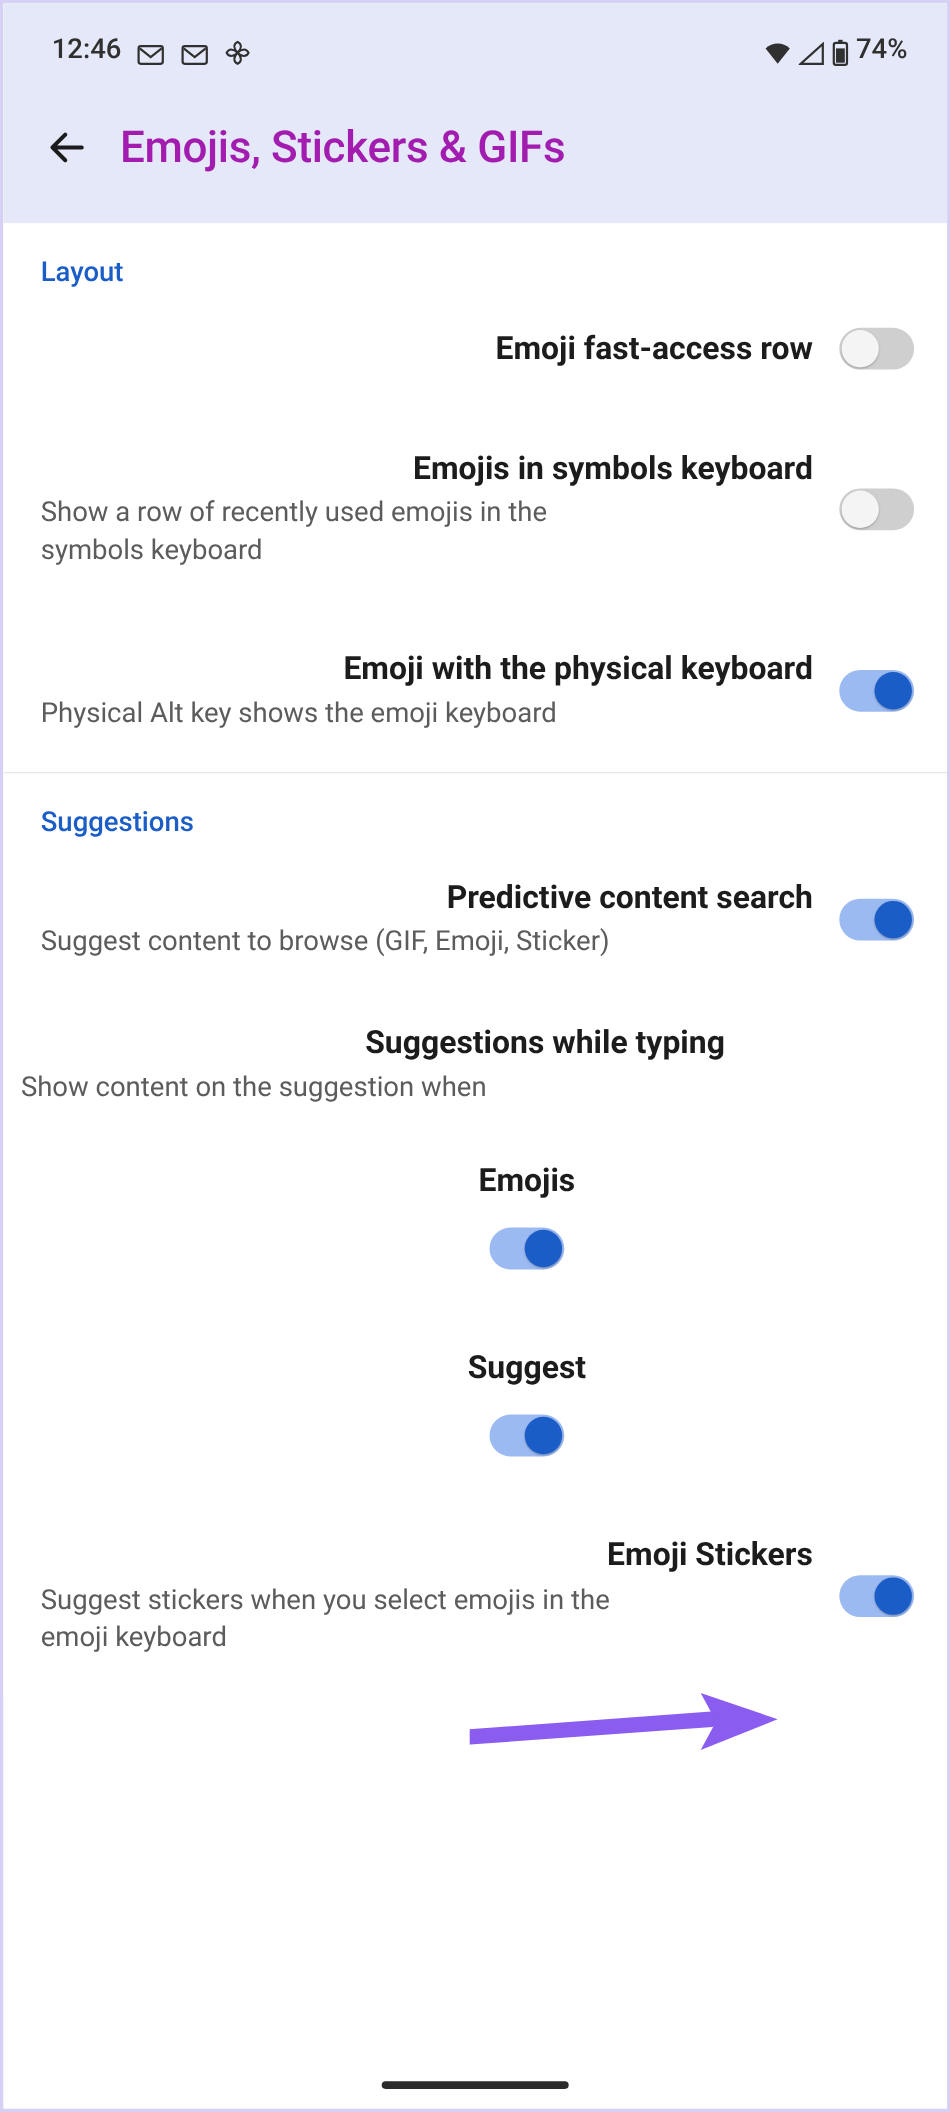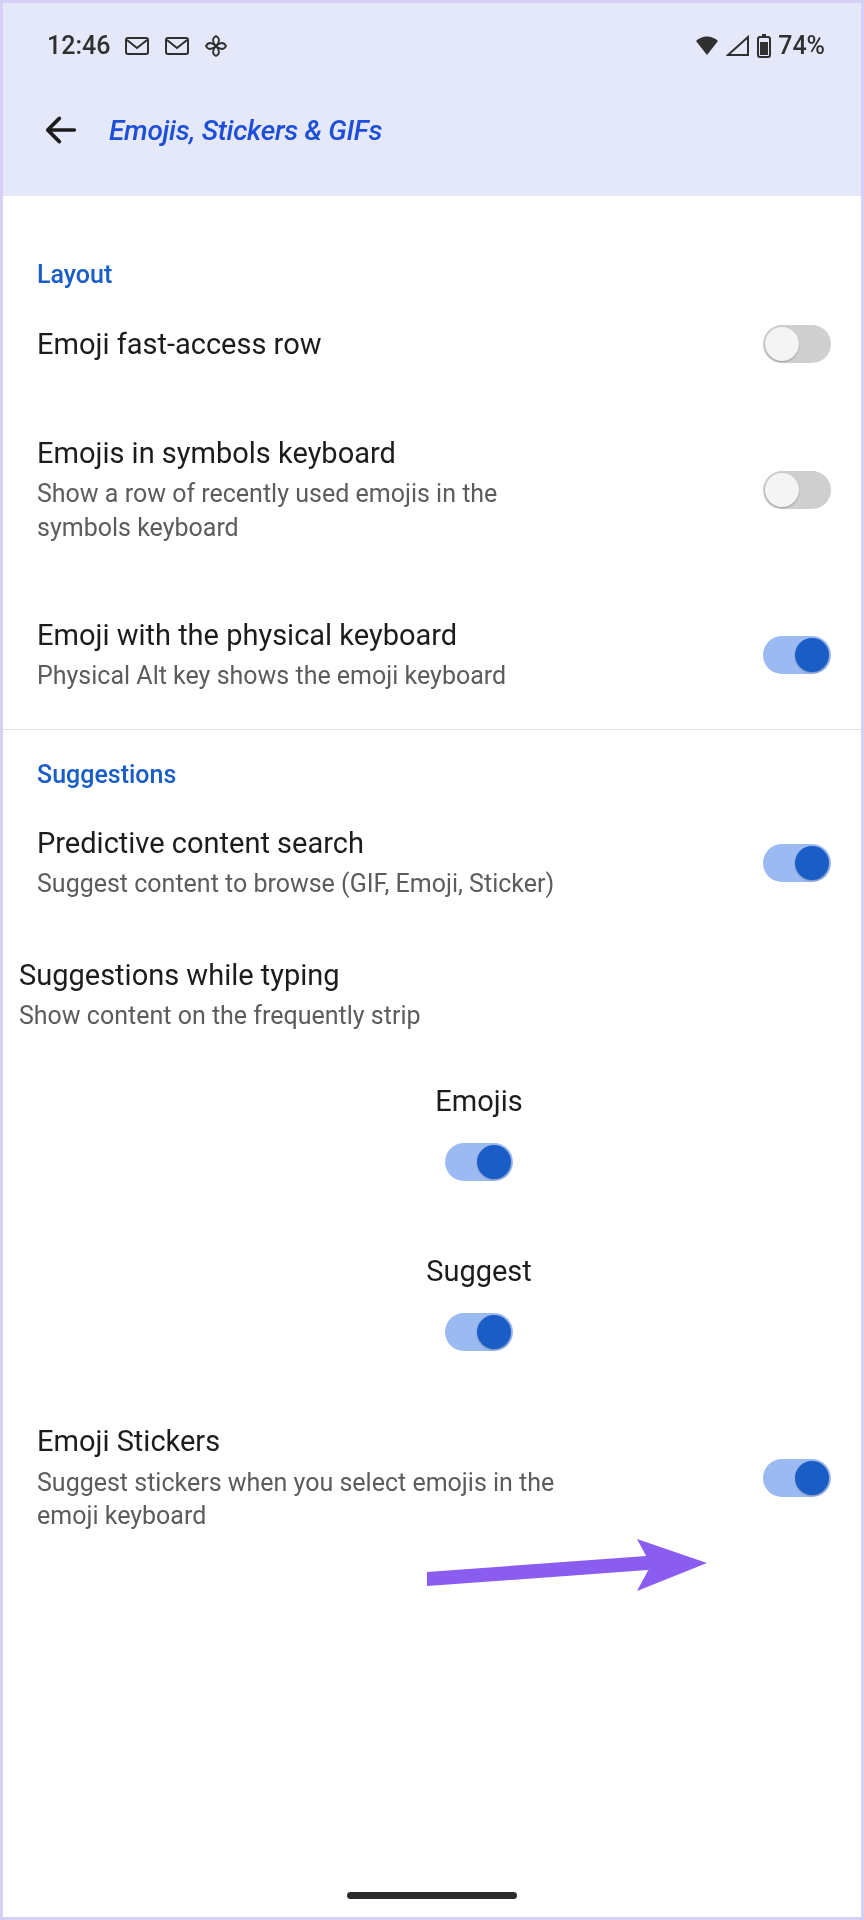--- a/index.html
+++ b/index.html
@@ -21,67 +21,66 @@
     display: flex;
     justify-content: space-between;
     align-items: center;
     padding: 0 36px 14px 44px;
     font-size: 25px;
     font-weight: 500;
     color: #303030;
   }
   .status-left, .status-right {
     display: flex;
-    align-items: center;
+    align-items: flex-end;
     gap: 14px;
   }
   .status-right { gap: 6px; }
   .icon-box { display: inline-flex; align-items: center; }
   .status-right svg { display: block; }
 
   .app-bar {
     display: flex;
     align-items: center;
     gap: 28px;
     padding: 36px 32px 46px 38px;
   }
   .back-btn { display: inline-flex; }
   .app-title {
-    font-size: 28px;
+    font-size: 40px;
     font-weight: 500;
-    color: #1d4ed8;
+    color: #a21caf;
     letter-spacing: -0.3px;
-    font-style: italic;
   }
 
   
   .content {
     background: #ffffff;
-    margin-top: 34px;
   }
   .section-header {
     font-size: 25px;
     font-weight: 500;
     color: #1a5dc7;
     padding: 30px 34px 0 34px;
   }
   .row {
     display: flex;
     align-items: center;
     justify-content: space-between;
     padding: 36px 30px 36px 34px;
     gap: 24px;
   }
   .row.indent { padding-left: 124px; flex-direction: column; }
   .row-text { flex: 1; }
   .row-title {
     font-size: 29px;
-    font-weight: 400;
+    font-weight: 700;
     color: #1c1c1c;
     line-height: 1.25;
+    text-align: right;
   }
   .row-sub {
     font-size: 25px;
     color: #5c5c5c;
     line-height: 1.35;
     margin-top: 6px;
     max-width: 560px;
   }
   .row.no-toggle .row-text { max-width: 640px; }
   .row.sub-header { padding-top: 20px; padding-bottom: 14px; padding-left: 16px; }
@@ -239,21 +238,21 @@
       <div class="row-sub">Suggest content to browse (GIF, Emoji, Sticker)</div>
     </div>
     <div class="toggle on">
         <div class="knob"></div>
       </div>
   </div>
 
   <div class="row no-toggle sub-header">
     <div class="row-text">
       <div class="row-title">Suggestions while typing</div>
-      <div class="row-sub">Show content on the frequently strip</div>
+      <div class="row-sub">Show content on the suggestion when</div>
     </div>
   </div>
 
   <div class="row indent">
     <div class="row-text">
       <div class="row-title">Emojis</div>
     </div>
     <div class="toggle on">
         <div class="knob"></div>
       </div>

